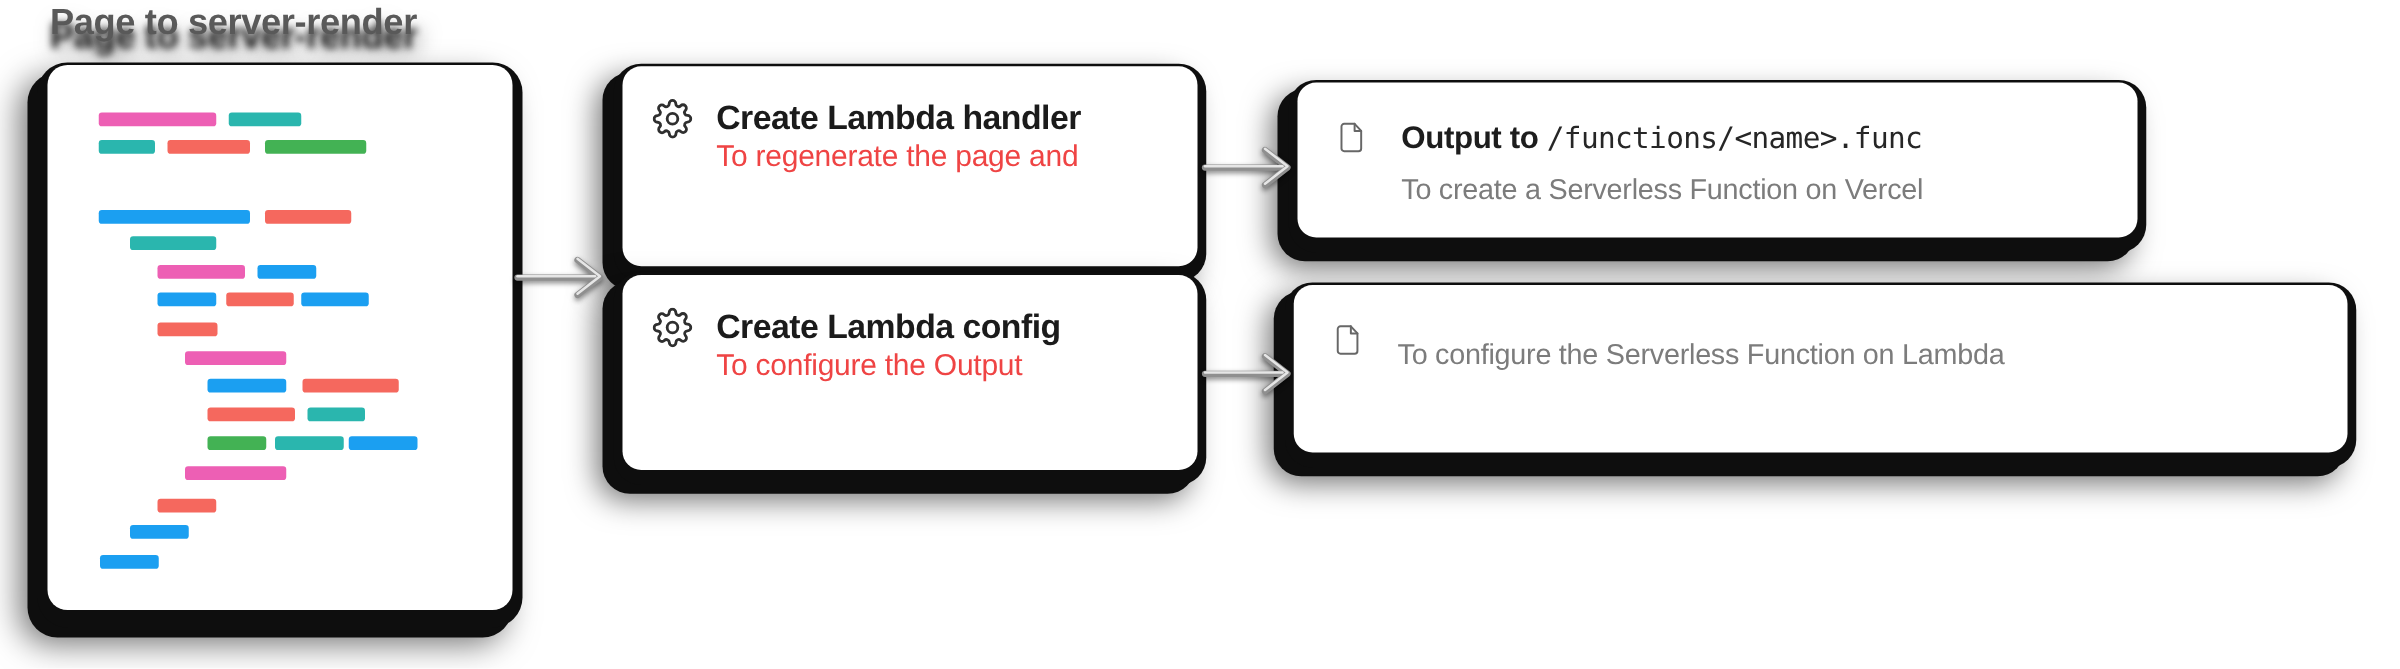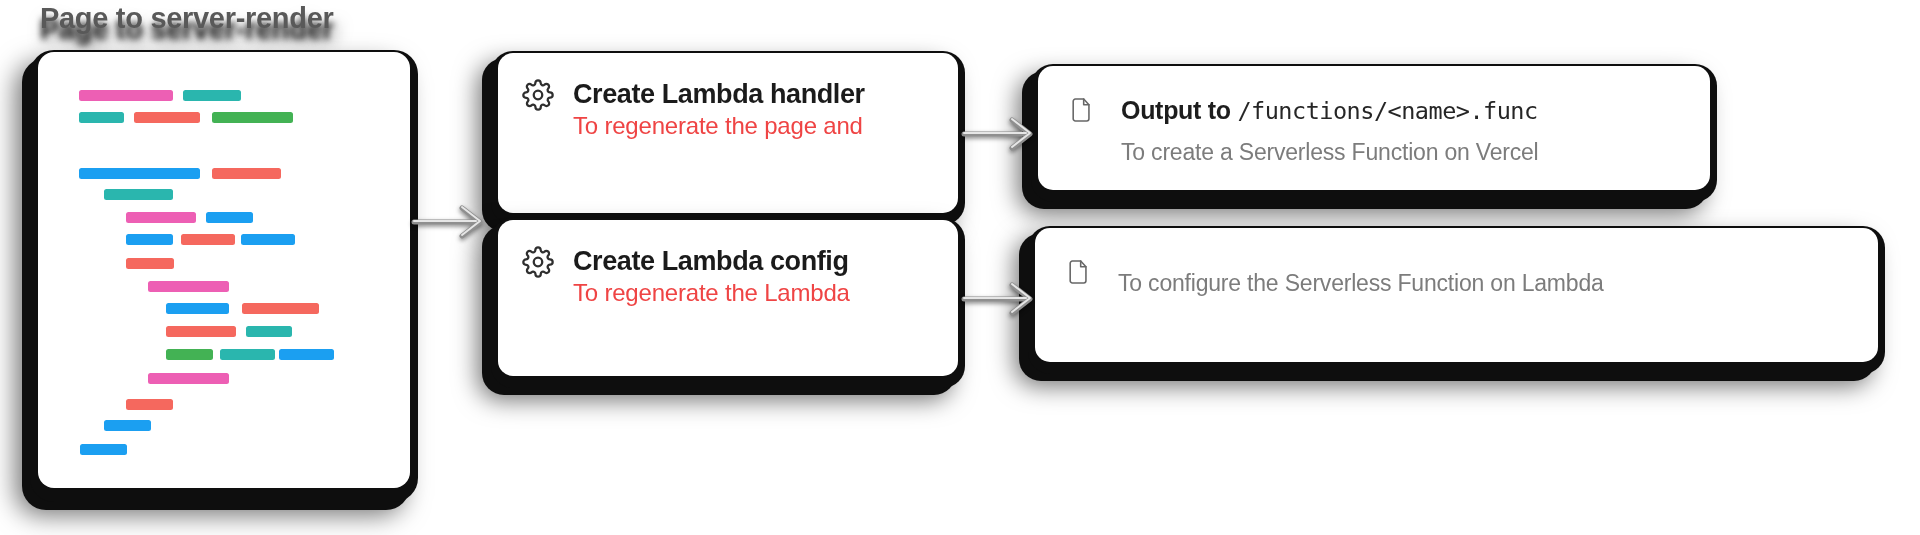--- a/index.html
+++ b/index.html
@@ -109,21 +109,21 @@
     <div class="card-inner">
       <div class="icon-box">
         <svg class="gear" viewBox="0 0 24 24">
           <circle cx="12" cy="12" r="3.2"></circle>
           <path d="M19.4 15a1.65 1.65 0 0 0 .33 1.82l.06.06a2 2 0 0 1 0 2.83 2 2 0 0 1-2.83 0l-.06-.06a1.65 1.65 0 0 0-1.82-.33 1.65 1.65 0 0 0-1 1.51V21a2 2 0 0 1-2 2 2 2 0 0 1-2-2v-.09A1.65 1.65 0 0 0 9 19.4a1.65 1.65 0 0 0-1.82.33l-.06.06a2 2 0 0 1-2.83 0 2 2 0 0 1 0-2.83l.06-.06a1.65 1.65 0 0 0 .33-1.82 1.65 1.65 0 0 0-1.51-1H3a2 2 0 0 1-2-2 2 2 0 0 1 2-2h.09A1.65 1.65 0 0 0 4.6 9a1.65 1.65 0 0 0-.33-1.82l-.06-.06a2 2 0 0 1 0-2.83 2 2 0 0 1 2.83 0l.06.06a1.65 1.65 0 0 0 1.82.33H9a1.65 1.65 0 0 0 1-1.51V3a2 2 0 0 1 2-2 2 2 0 0 1 2 2v.09a1.65 1.65 0 0 0 1 1.51 1.65 1.65 0 0 0 1.82-.33l.06-.06a2 2 0 0 1 2.83 0 2 2 0 0 1 0 2.83l-.06.06a1.65 1.65 0 0 0-.33 1.82V9a1.65 1.65 0 0 0 1.51 1H21a2 2 0 0 1 2 2 2 2 0 0 1-2 2h-.09a1.65 1.65 0 0 0-1.51 1z"></path>
         </svg>
       </div>
       <div>
         <div class="step-title">Create Lambda config</div>
         <div class="step-desc">
-          <div>To regenerate the Lambda</div>
+          <div>To configure the Output</div>
         </div>
       </div>
     </div>
   </div>
 
   <div class="card output-card output-1">
     <div class="card-inner">
       <div class="icon-box">
         <svg class="file" viewBox="0 0 24 28">
           <path d="M5 1.5h9.5l6 6.5v16a2.5 2.5 0 0 1-2.5 2.5H5a2.5 2.5 0 0 1-2.5-2.5V4A2.5 2.5 0 0 1 5 1.5z"></path>

